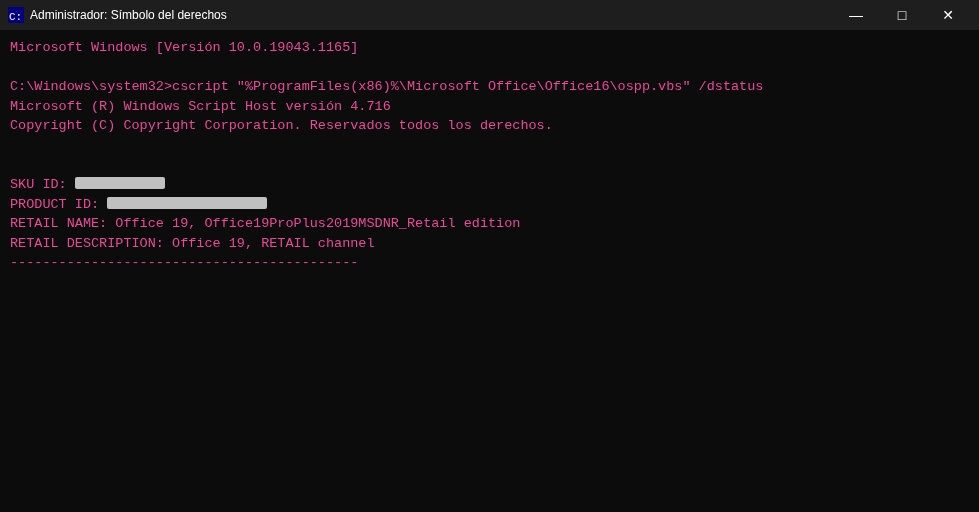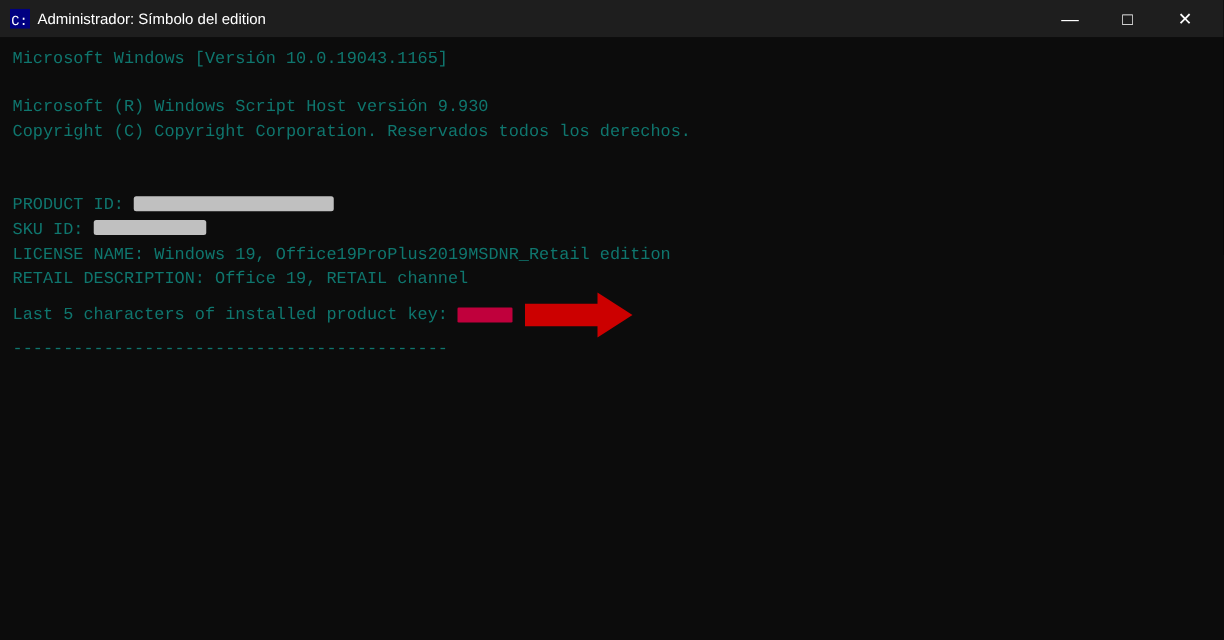--- a/index.html
+++ b/index.html
@@ -53,21 +53,21 @@
       font-size: 14px;
       cursor: pointer;
       display: flex;
       align-items: center;
       justify-content: center;
       font-family: 'Segoe UI', Arial, sans-serif;
     }
 
     .terminal {
       background: #0c0c0c;
-      color: #0f766e;
+      color: #ec4899;
       font-size: 13.5px;
       line-height: 1.45;
       padding: 8px 10px;
       height: calc(512px - 30px);
       overflow: hidden;
       font-family: 'Courier New', Courier, monospace;
     }
 
     .line {
       white-space: pre;
@@ -134,37 +134,37 @@
 </head>
 <body>
 
 <div>
   <div class="title-bar">
     <div class="title-bar-left">
       <svg class="title-bar-icon" viewBox="0 0 16 16">
         <rect width="16" height="16" fill="#000080"></rect>
         <text x="1" y="13" fill="white" font-size="11" font-family="Courier New">C:</text>
       </svg>
-      <span class="title-bar-text">Administrador: Símbolo del edition</span>
+      <span class="title-bar-text">Administrador: Símbolo del derechos</span>
     </div>
     <div class="title-bar-controls">
       <button class="title-btn">—</button>
       <button class="title-btn">□</button>
       <button class="title-btn close">✕</button>
     </div>
   </div>
 </div>
 
 <div class="terminal">
   <div class="line"><span>Microsoft Windows [Versión 10.0.19043.1165]</span></div>
   <div class="line">&nbsp;</div>
-  <div class="line"><span>Microsoft (R) Windows Script Host versión 9.930</span></div>
+  <div class="line"><span>C:\Windows\system32&gt;cscript "%ProgramFiles(x86)%\Microsoft Office\Office16\ospp.vbs" /dstatus</span></div>
+  <div class="line"><span>Microsoft (R) Windows Script Host versión 4.716</span></div>
   <div class="line"><span>Copyright (C) Copyright Corporation. Reservados todos los derechos.</span></div>
   <div class="line">&nbsp;</div>
   <div class="line">&nbsp;</div>
+  <div class="line">SKU ID: <span class="redacted redacted-sm">&nbsp;</span></div>
   <div class="line">PRODUCT ID: <span class="redacted redacted-md">&nbsp;</span></div>
-  <div class="line">SKU ID: <span class="redacted redacted-sm">&nbsp;</span></div>
-  <div class="line"><span>LICENSE NAME: Windows 19, Office19ProPlus2019MSDNR_Retail edition</span></div>
+  <div class="line"><span>RETAIL NAME: Office 19, Office19ProPlus2019MSDNR_Retail edition</span></div>
   <div class="line"><span>RETAIL DESCRIPTION: Office 19, RETAIL channel</span></div>
-  <div class="line">Last 5 characters of installed product key: <span class="redacted-key">&nbsp;</span><span class="red-arrow"><span class="arrow-shape"></span><span class="arrow-head"></span></span></div>
   <div class="line"><span>-------------------------------------------</span></div>
   <div class="line">&nbsp;</div>
 </div>
 
 </body></html>

